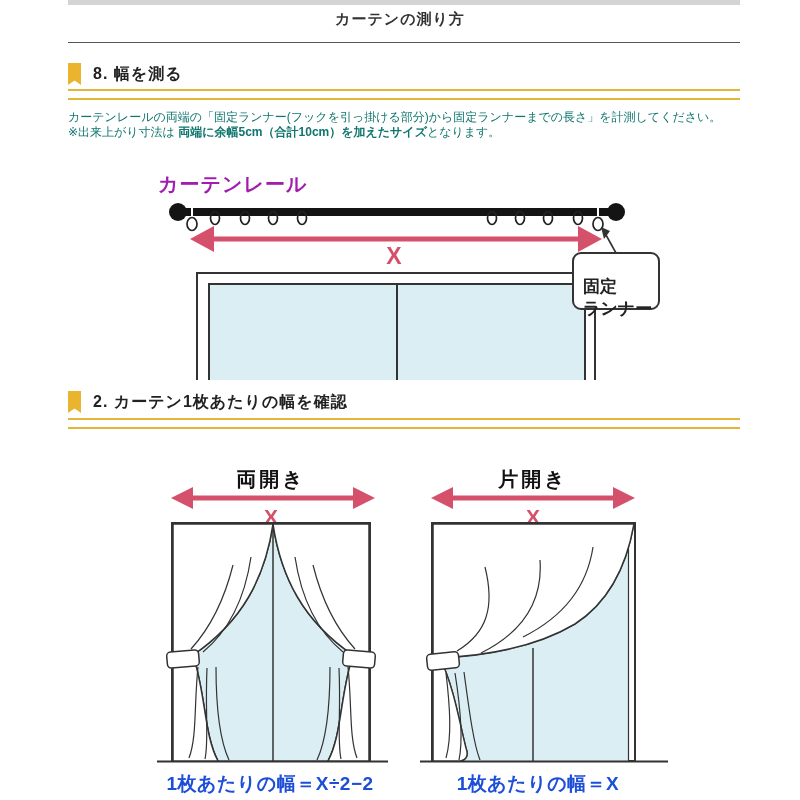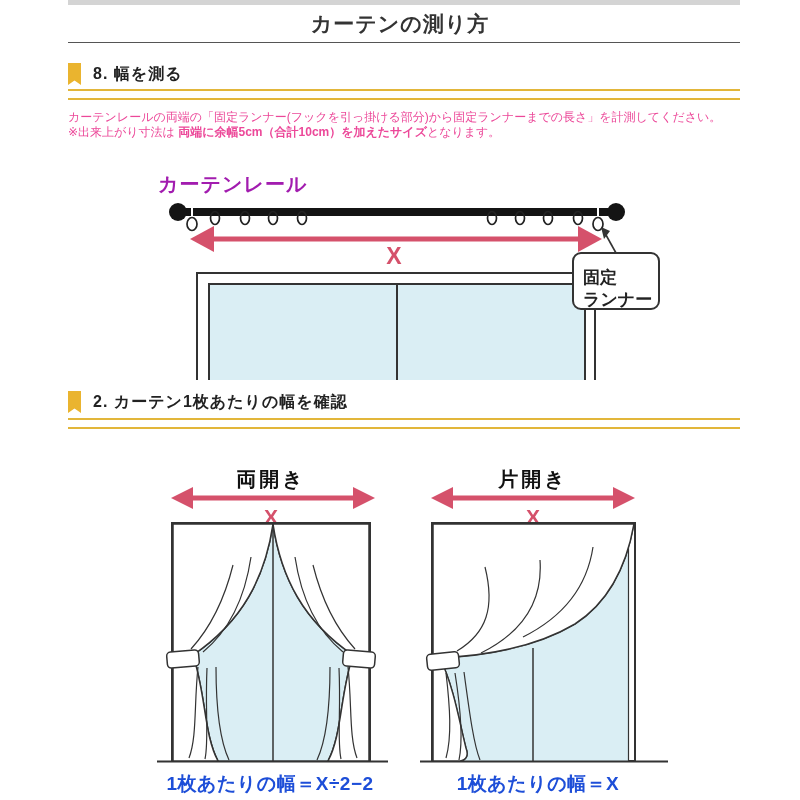--- a/index.html
+++ b/index.html
@@ -2,32 +2,32 @@
 <html><head>
 <meta charset="utf-8">
 <style>
   html,body{margin:0;padding:0;background:#fff;}
   .canvas{
     position:relative;width:800px;height:800px;background:#fff;overflow:hidden;
     font-family:"Liberation Sans","DejaVu Sans",sans-serif;color:#222;
   }
   .abs{position:absolute;}
   .top-bar{left:68px;top:0;width:672px;height:5px;background:#d4d4d4;}
-  .page-title{left:0;top:10px;width:800px;text-align:center;font-size:21px;font-weight:bold;color:#333;letter-spacing:1px;}
+  .page-title{left:0;top:10px;width:800px;text-align:center;font-size:15px;font-weight:bold;color:#333;letter-spacing:1px;}
   .title-rule{left:68px;top:42px;width:672px;height:0;border-top:1px solid #555;}
   .sec-marker{width:13px;height:22px;background:#eab42f;
     clip-path:polygon(0 0,100% 0,100% 100%,50% 80%,0 100%);}
   .sec-heading{font-size:16px;font-weight:bold;color:#222;letter-spacing:1px;}
   .yellow-rule{width:672px;height:7px;border-top:2px solid #e2b63a;border-bottom:2px solid #e2b63a;}
-  .body-text{left:68px;top:110px;width:680px;font-size:12px;line-height:15px;color:#ec4899;}
+  .body-text{left:68px;top:110px;width:680px;font-size:12px;line-height:15px;color:#0f766e;}
   .rail-label{left:158px;top:171px;font-size:20px;font-weight:bold;color:#a21caf;letter-spacing:1px;}
   .x-label{color:#d5516b;font-weight:bold;text-align:center;}
   .x-rail{left:344px;top:243px;width:100px;font-size:23px;}
   .runner-box{left:572px;top:252px;width:88px;height:58px;background:#fff;border:2px solid #333;
-    border-radius:9px;font-size:17px;font-weight:600;line-height:22px;padding:13px 0 0 9px;color:#222;z-index:5;box-sizing:border-box;}
+    border-radius:9px;font-size:17px;font-weight:600;line-height:22px;padding:22px 0 0 9px;color:#222;z-index:5;box-sizing:border-box;}
   .panel-title{top:456px;width:200px;text-align:center;font-size:20px;font-weight:bold;color:#111;letter-spacing:3px;margin-top:10px;}
   .x-panel{top:505px;width:100px;font-size:21px;}
   .formula{top:771px;width:300px;text-align:center;font-size:19px;font-weight:bold;color:#1d4ed8;letter-spacing:0.5px;}
 </style>
 </head>
 <body>
 
 <div class="canvas">
 
   <div class="abs top-bar"></div>

